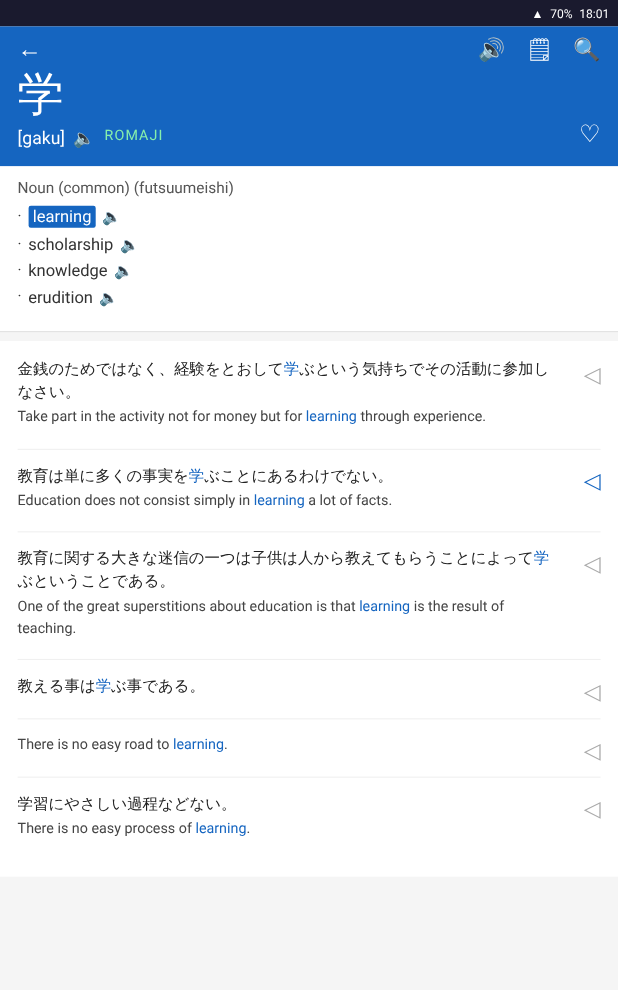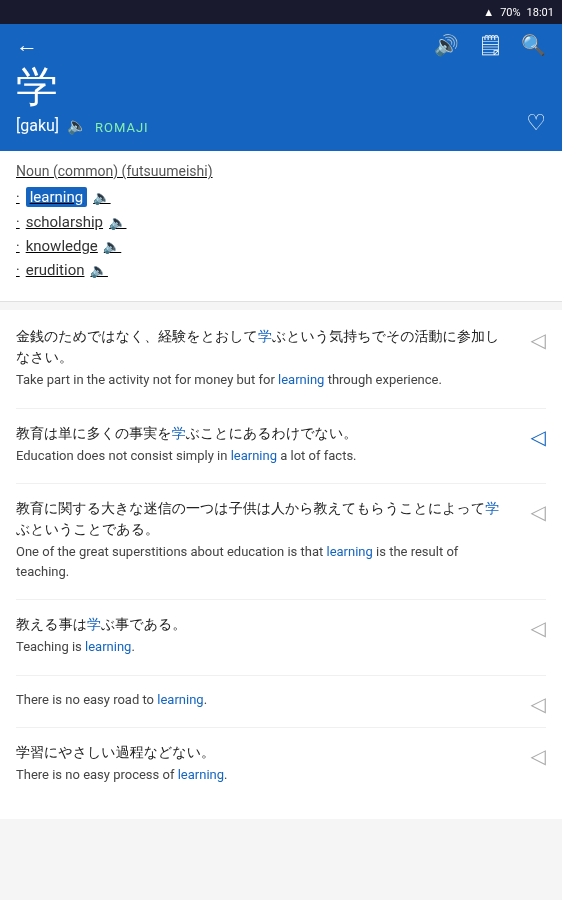--- a/index.html
+++ b/index.html
@@ -59,21 +59,21 @@
       margin-bottom: 4px;
     }
     .word-kanji {
       color: white;
       font-size: 42px;
       line-height: 1;
       margin-bottom: 8px;
     }
     .word-romaji-row {
       display: flex;
-      align-items: flex-end;
+      align-items: flex-start;
       gap: 8px;
     }
     .word-romaji-bracket {
       color: white;
       font-size: 16px;
     }
     .sound-icon-small {
       color: white;
       font-size: 16px;
       cursor: pointer;
@@ -90,21 +90,20 @@
       color: white;
       font-size: 22px;
       cursor: pointer;
     }
 
     
     .definitions-section {
       background: white;
       padding: 12px 16px 16px 16px;
       border-bottom: 1px solid #e0e0e0;
-      text-decoration: underline;
     }
     .pos-label {
       color: #555;
       font-size: 14px;
       margin-bottom: 8px;
     }
     .definition-item {
       display: flex;
       align-items: center;
       margin-bottom: 6px;
@@ -277,23 +276,20 @@
       One of the great superstitions about education is that <span class="link-blue">learning</span> is the result of teaching.
     </div>
     <span class="example-audio">◁</span>
   </div>
   <div class="divider-light"></div>
 
   <div class="example-block">
     <div class="example-jp">
       教える事は<span class="kanji-blue">学</span>ぶ事である。
     </div>
-    <div class="example-en">
-      Teaching is <span class="link-blue">learning</span>.
-    </div>
     <span class="example-audio">◁</span>
   </div>
   <div class="divider-light"></div>
 
   <div class="example-block">
     <div class="example-en">
       There is no easy road to <span class="link-blue">learning</span>.
     </div>
     <span class="example-audio">◁</span>
   </div>

